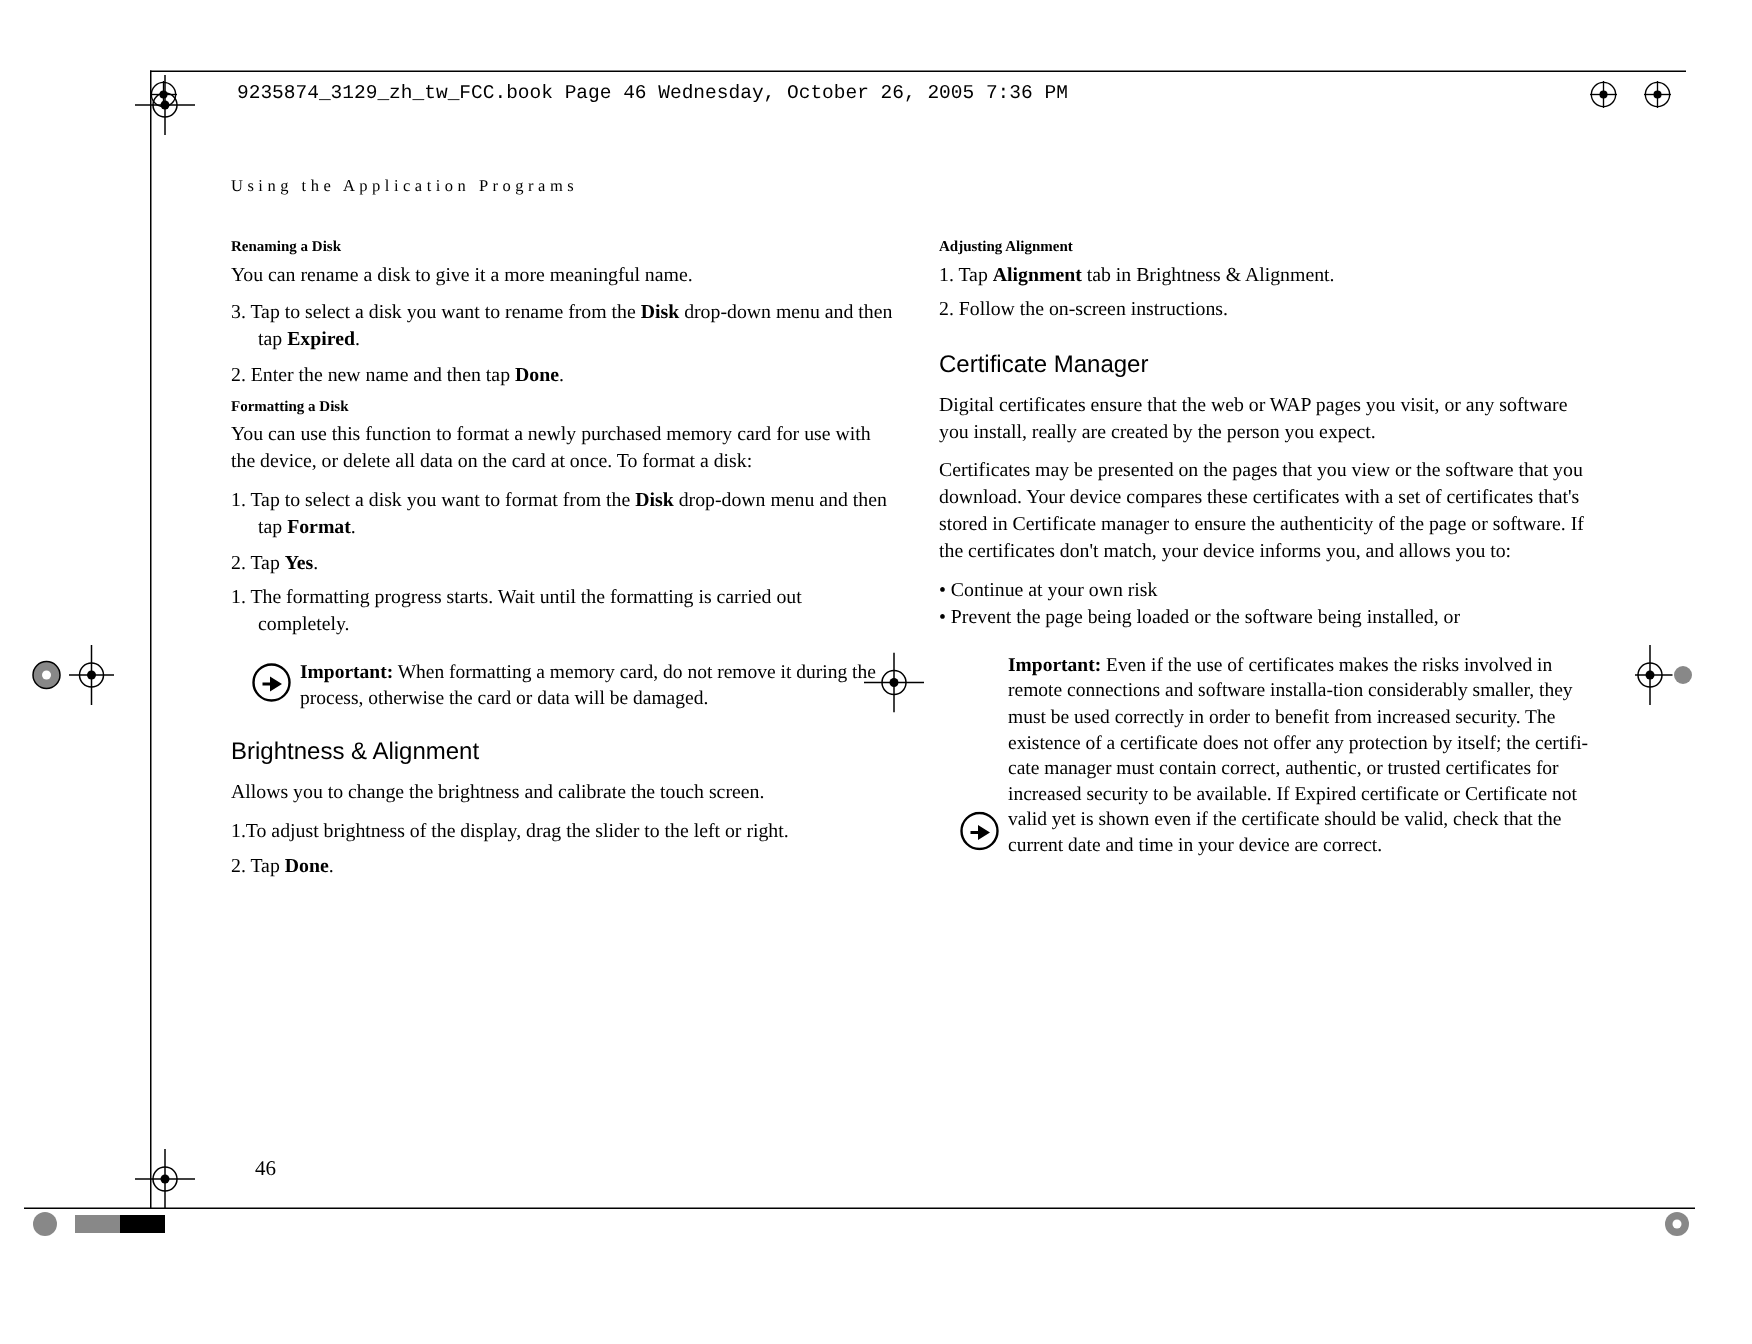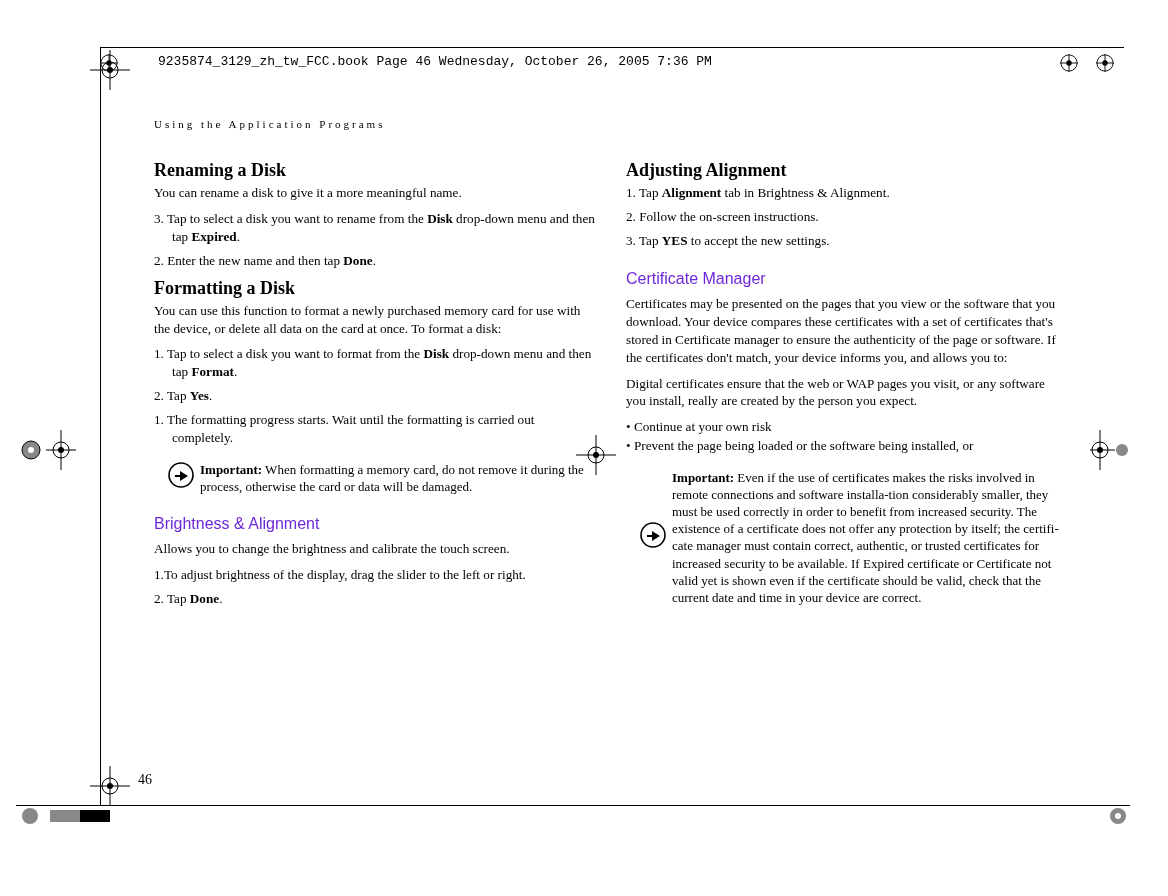--- a/index.html
+++ b/index.html
@@ -62,59 +62,59 @@
     display: flex;
     gap: 30px;
   }
   .col {
     flex: 1;
     font-size: 13.2px;
     line-height: 1.35;
   }
   .subhead {
     font-weight: bold;
-    font-size: 18px;
+    font-size: 10px;
     margin-top: 2px;
     margin-bottom: 1px;
   }
   .body-p {
     margin: 2px 0 8px 0;
   }
   .step {
     margin: 2px 0 6px 0;
     padding-left: 18px;
     text-indent: -18px;
   }
   .section-title {
-    color: #6d28d9;
+    color: #000000;
     font-family: Arial, Helvetica, sans-serif;
     font-size: 16px;
     margin-top: 18px;
     margin-bottom: 6px;
   }
   .note-block {
     display: flex;
-    align-items: center;
+    align-items: flex-end;
     margin: 14px 0 6px 14px;
     padding-left: 0;
   }
   .note-icon {
     flex: 0 0 28px;
     margin-right: 4px;
     margin-top: 0px;
   }
   .note-text {
     flex: 1;
     font-size: 13px;
     line-height: 1.32;
   }
   .page-number {
     position: absolute;
     bottom: 108px;
-    left: 138px;
+    left: 170px;
     font-size: 14px;
     text-align: right;
   }
   .bottom-line {
     position: absolute;
     bottom: 90px;
     left: 16px;
     right: 38px;
     border-top: 1px solid #000;
   }
@@ -235,25 +235,24 @@
       <div class="section-title">Brightness &amp; Alignment</div>
       <div class="body-p">Allows you to change the brightness and calibrate the touch screen.</div>
       <div class="step">1.To adjust brightness of the display, drag the slider to the left or right.</div>
       <div class="step"><span>2. Tap </span><b>Done</b><span>.</span></div>
     </div>
 
     <div class="col">
       <div class="subhead">Adjusting Alignment</div>
       <div class="step"><span>1. Tap </span><b>Alignment</b><span> tab in Brightness &amp; Alignment.</span></div>
       <div class="step">2. Follow the on-screen instructions.</div>
-      <div class="step"><span>3. Tap </span><b>YES</b><span> to accept the new settings.</span></div>
 
       <div class="section-title">Certificate Manager</div>
+      <div class="body-p">Digital certificates ensure that the web or WAP pages you visit, or any software you install, really are created by the person you expect.</div>
       <div class="body-p">Certificates may be presented on the pages that you view or the software that you download. Your device compares these certificates with a set of certificates that's stored in Certificate manager to ensure the authenticity of the page or software. If the certificates don't match, your device informs you, and allows you to:</div>
-      <div class="body-p">Digital certificates ensure that the web or WAP pages you visit, or any software you install, really are created by the person you expect.</div>
       <div class="bullet">• Continue at your own risk</div>
       <div class="bullet">• Prevent the page being loaded or the software being installed, or</div>
 
       <div class="note-block">
         <span class="note-icon">
           <svg width="26" height="26" viewBox="0 0 26 26">
               <circle cx="13" cy="13" r="12" fill="none" stroke="#000" stroke-width="1.6"></circle>
               <path d="M7 13 l5 0 l0 -4 l8 5 l-8 5 l0 -4 l-5 0 z" fill="#000"></path>
             </svg>
         </span>

